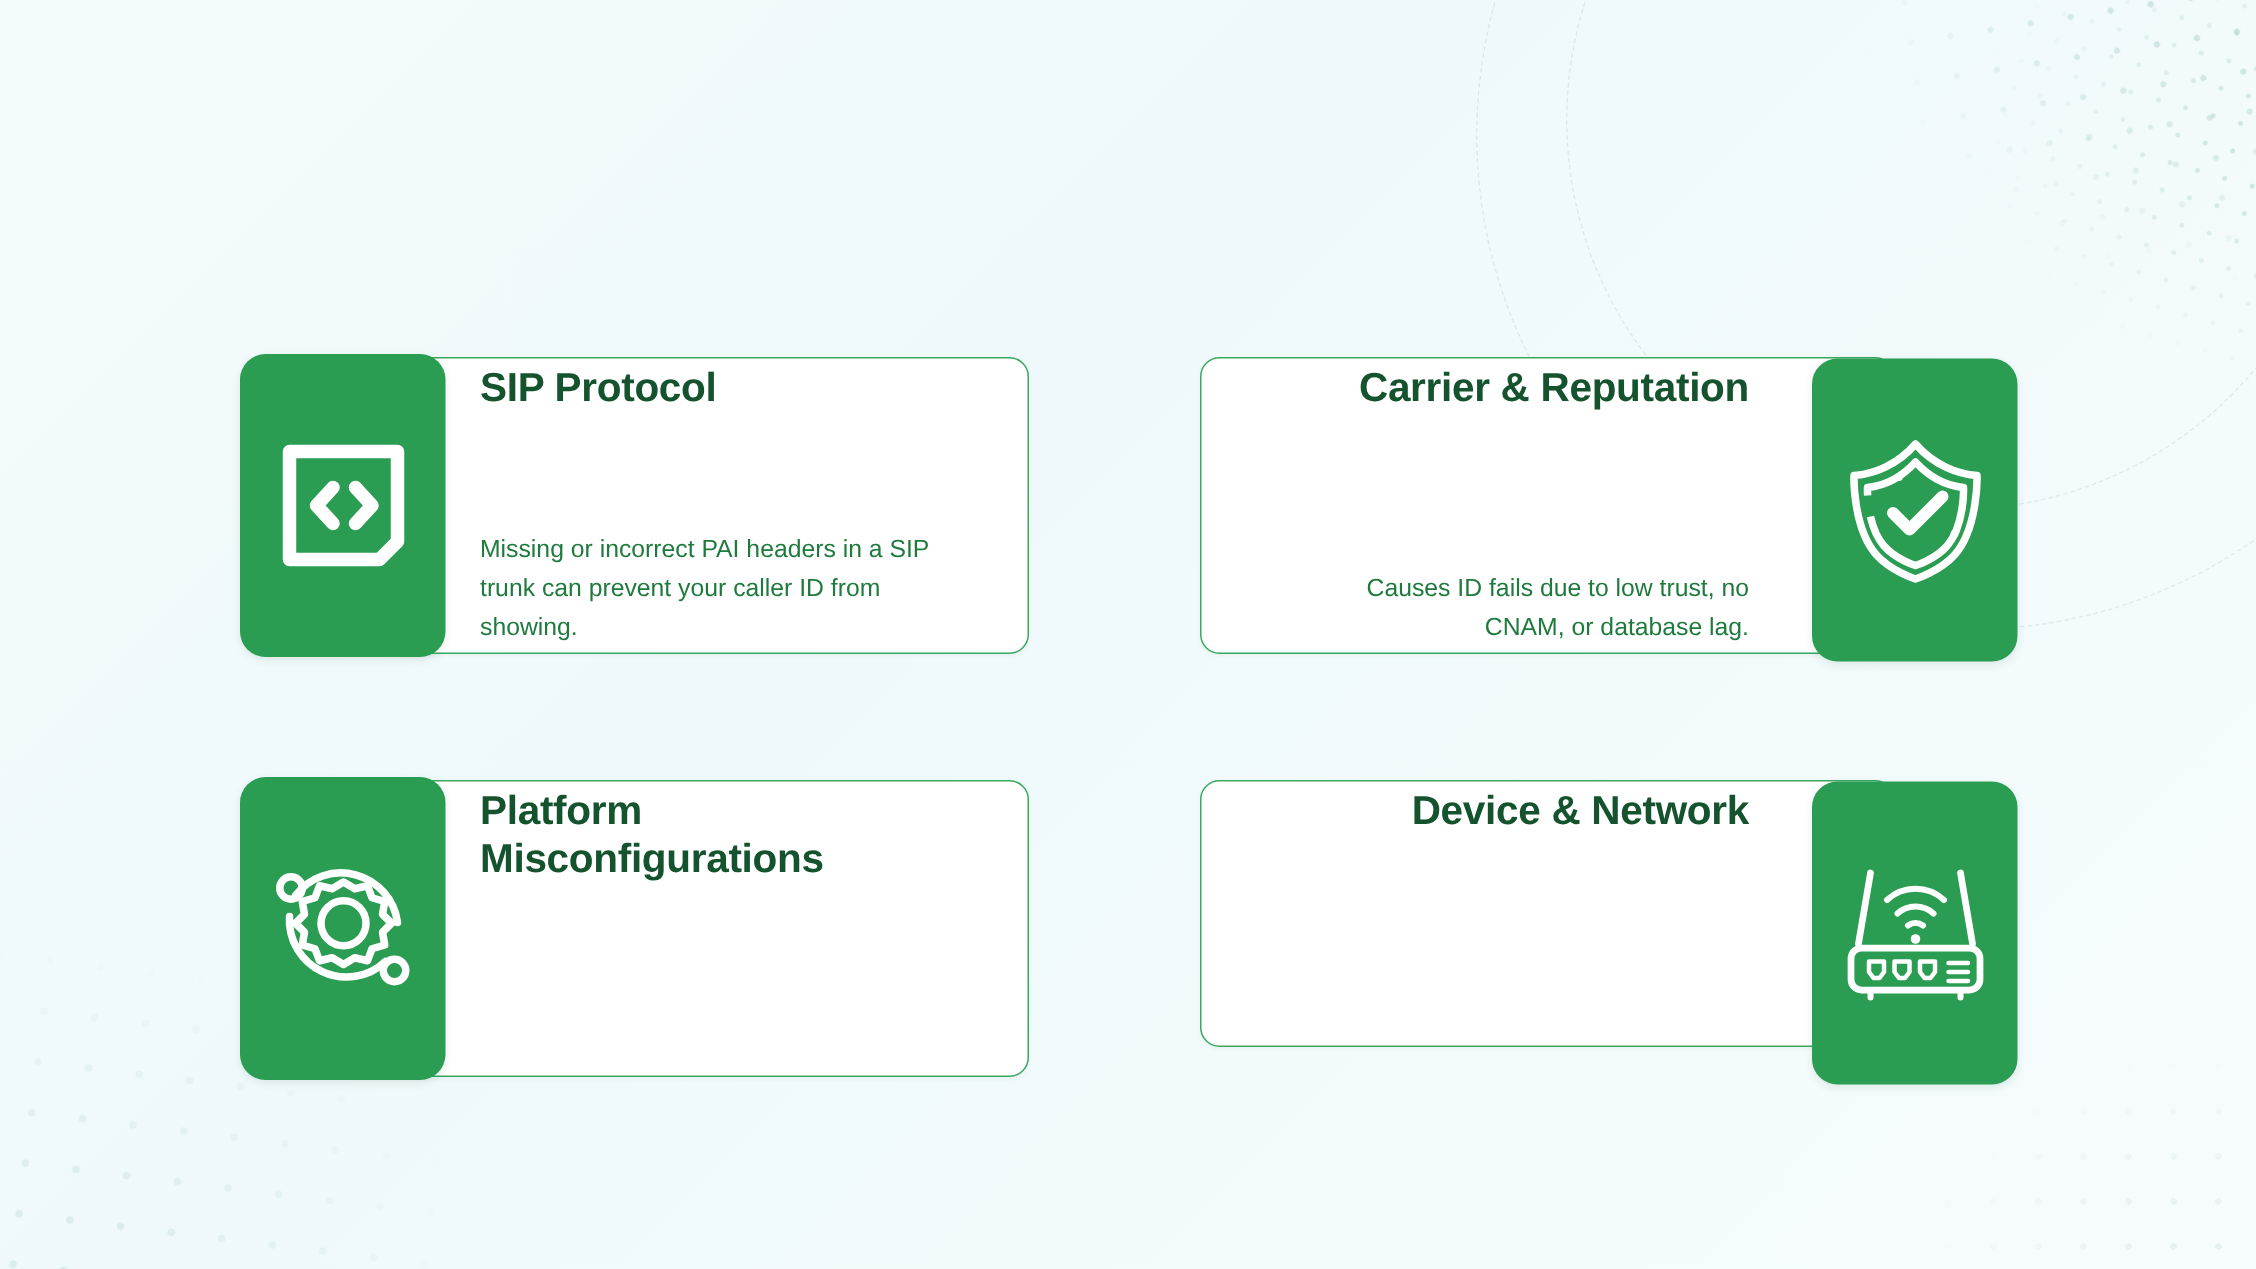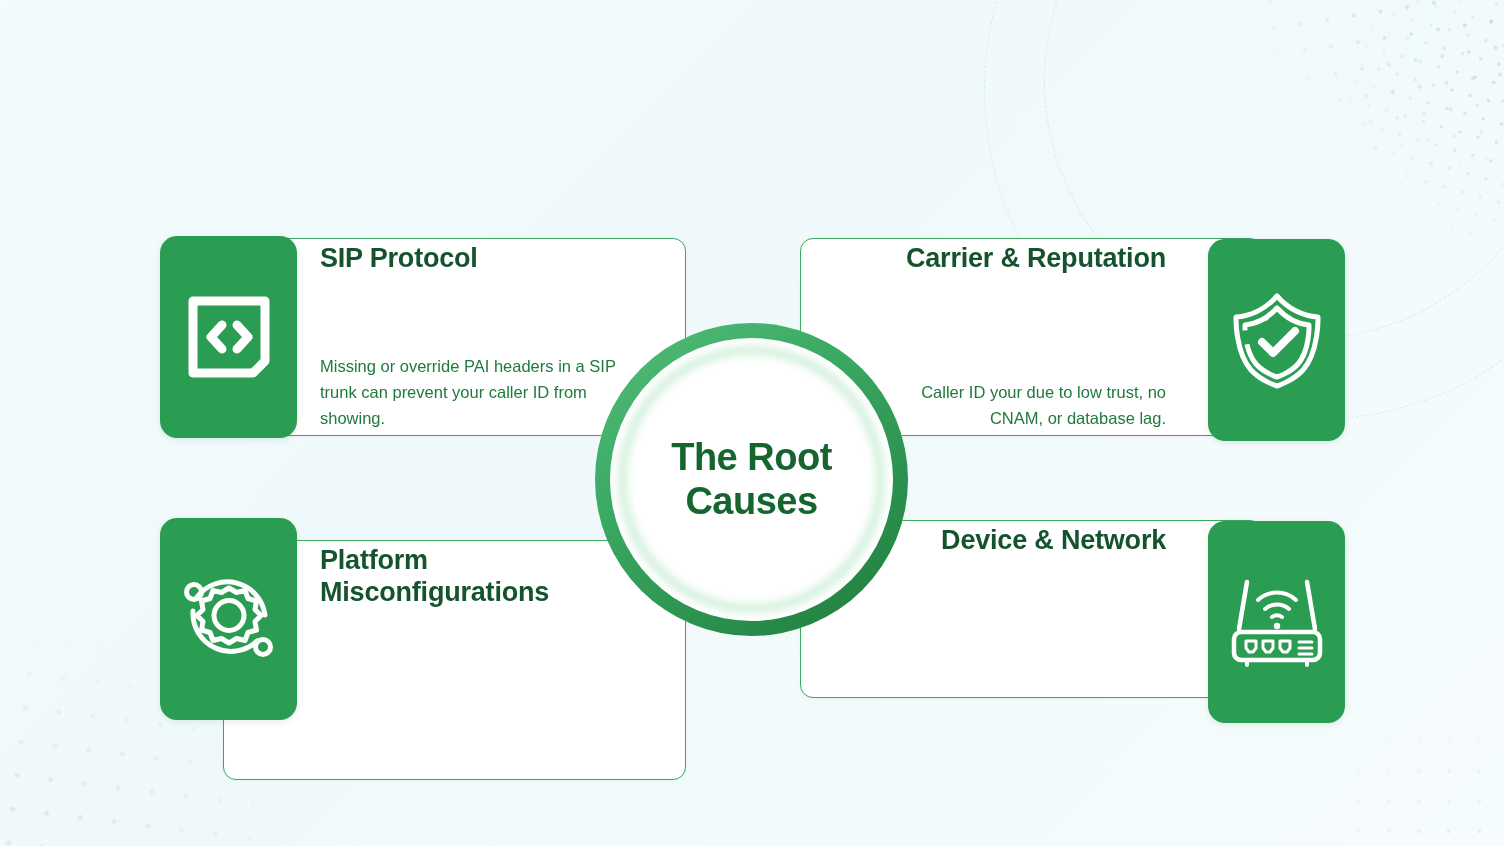--- a/index.html
+++ b/index.html
@@ -83,21 +83,21 @@
   
   .card{
     position:absolute;
     background:#ffffff;
     border:1.6px solid #3aa861;
     border-radius:13px;
     box-shadow:0 1px 3px rgba(30,100,60,.05);
   }
   .card-tl{ left:223px; top:238px; width:463px; height:198px; }
   .card-tr{ left:800px; top:238px; width:463px; height:198px; }
-  .card-bl{ left:223px; top:540px; width:463px; height:240px; }
+  .card-bl{ left:223px; top:520px; width:463px; height:198px; }
   .card-br{ left:800px; top:520px; width:463px; height:178px; }
 
   .card-body{
     position:absolute;
     top:0; bottom:0;
     display:flex;
     flex-direction:column;
     justify-content:space-between;
     padding:4px 0;
   }
@@ -191,37 +191,37 @@
   <div class="dots dots-tr2"></div>
   <div class="dots dots-bl"></div>
   <div class="dots dots-br"></div>
   <div class="swirl"></div>
   <div class="swirl s2"></div>
 
 
   <div class="card card-tl">
     <div class="card-body">
       <div class="card-title">SIP Protocol</div>
-      <div class="card-desc">Missing or override PAI headers in a SIP trunk can prevent your caller ID from showing.</div>
+      <div class="card-desc">Missing or incorrect PAI headers in a SIP trunk can prevent your caller ID from showing.</div>
     </div>
   </div>
   <div class="icon-panel ip-tl">
     <span>
       <svg width="92" height="92" viewBox="0 0 92 92" fill="none">
         <path d="M10 10 H82 V70 L70 82 H10 Z" stroke="#ffffff" stroke-width="9" stroke-linejoin="round" fill="none"></path>
         <path d="M39 34 L28 46 L39 58" stroke="#ffffff" stroke-width="9" stroke-linecap="round" stroke-linejoin="round" fill="none"></path>
         <path d="M54 34 L65 46 L54 58" stroke="#ffffff" stroke-width="9" stroke-linecap="round" stroke-linejoin="round" fill="none"></path>
       </svg>
     </span>
   </div>
 
   <div class="card card-tr">
     <div class="card-body">
       <div class="card-title">Carrier &amp; Reputation</div>
-      <div class="card-desc">Caller ID your due to low trust, no CNAM, or database lag.</div>
+      <div class="card-desc">Causes ID fails due to low trust, no CNAM, or database lag.</div>
     </div>
   </div>
   <div class="icon-panel ip-tr">
     <span>
       <svg width="96" height="100" viewBox="0 0 96 100" fill="none">
         <path d="M48 6 C60 20 76 26 89 27 C89 27 90 62 74 80 C64 91 48 96 48 96 C48 96 32 91 22 80 C6 62 7 27 7 27 C20 26 36 20 48 6 Z" stroke="#ffffff" stroke-width="5" stroke-linejoin="round" fill="none"></path>
         <path d="M48 18 C58 29 70 34 80 35 C80 35 81 60 69 74 C61 83 48 87 48 87 C48 87 35 83 27 74 C15 60 16 35 16 35 C26 34 38 29 48 18 Z" stroke="#ffffff" stroke-width="5" stroke-linejoin="round" fill="none" stroke-dasharray="150 14 220"></path>
         <path d="M33 52 L44 63 L66 41" stroke="#ffffff" stroke-width="8" stroke-linecap="round" stroke-linejoin="round" fill="none"></path>
         <circle cx="37" cy="28" r="2.6" fill="#ffffff"></circle>
         <circle cx="74" cy="66" r="2.6" fill="#ffffff"></circle>
@@ -275,20 +275,14 @@
         <path d="M74 68 h13" stroke="#ffffff" stroke-width="3" stroke-linecap="round"></path>
         <path d="M74 74 h13" stroke="#ffffff" stroke-width="3" stroke-linecap="round"></path>
         <path d="M74 80 h13" stroke="#ffffff" stroke-width="3" stroke-linecap="round"></path>
 
         <path d="M22 86 v5" stroke="#ffffff" stroke-width="4" stroke-linecap="round"></path>
         <path d="M82 86 v5" stroke="#ffffff" stroke-width="4" stroke-linecap="round"></path>
       </svg>
     </span>
   </div>
 
-  <div class="hub">
-    <div class="hub-ring"></div>
-    <div class="hub-inner"></div>
-    <div class="hub-glow"></div>
-    <div class="hub-label">The Root Causes</div>
-  </div>
 
 </div>
 
 </body></html>

